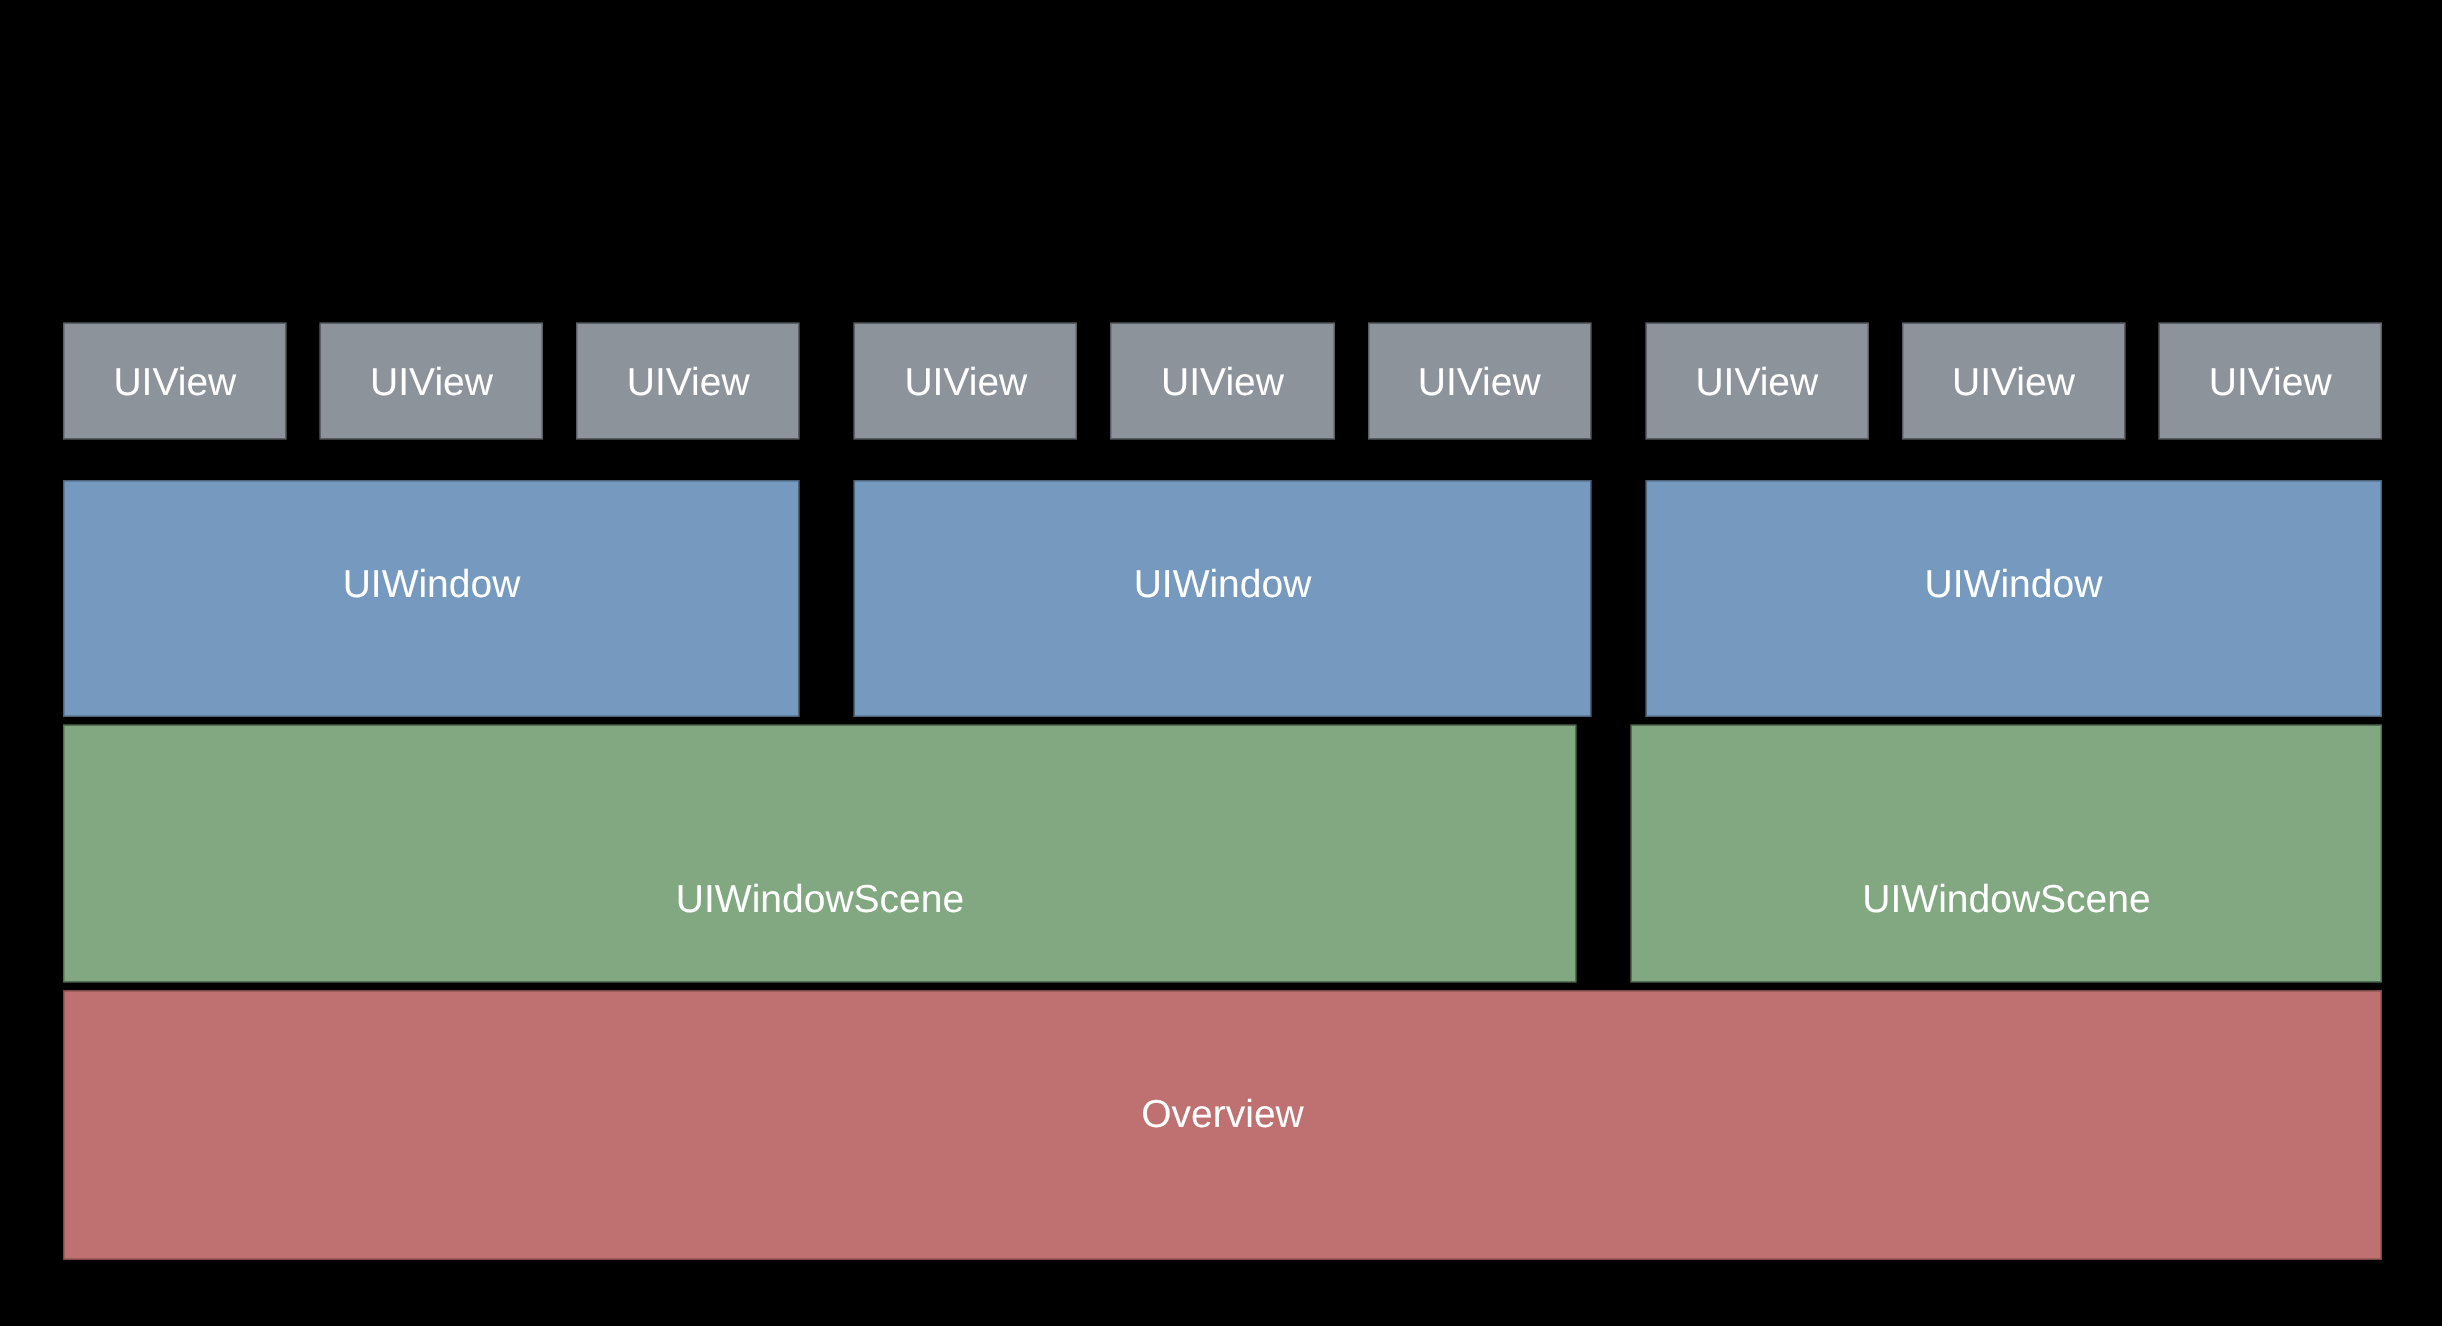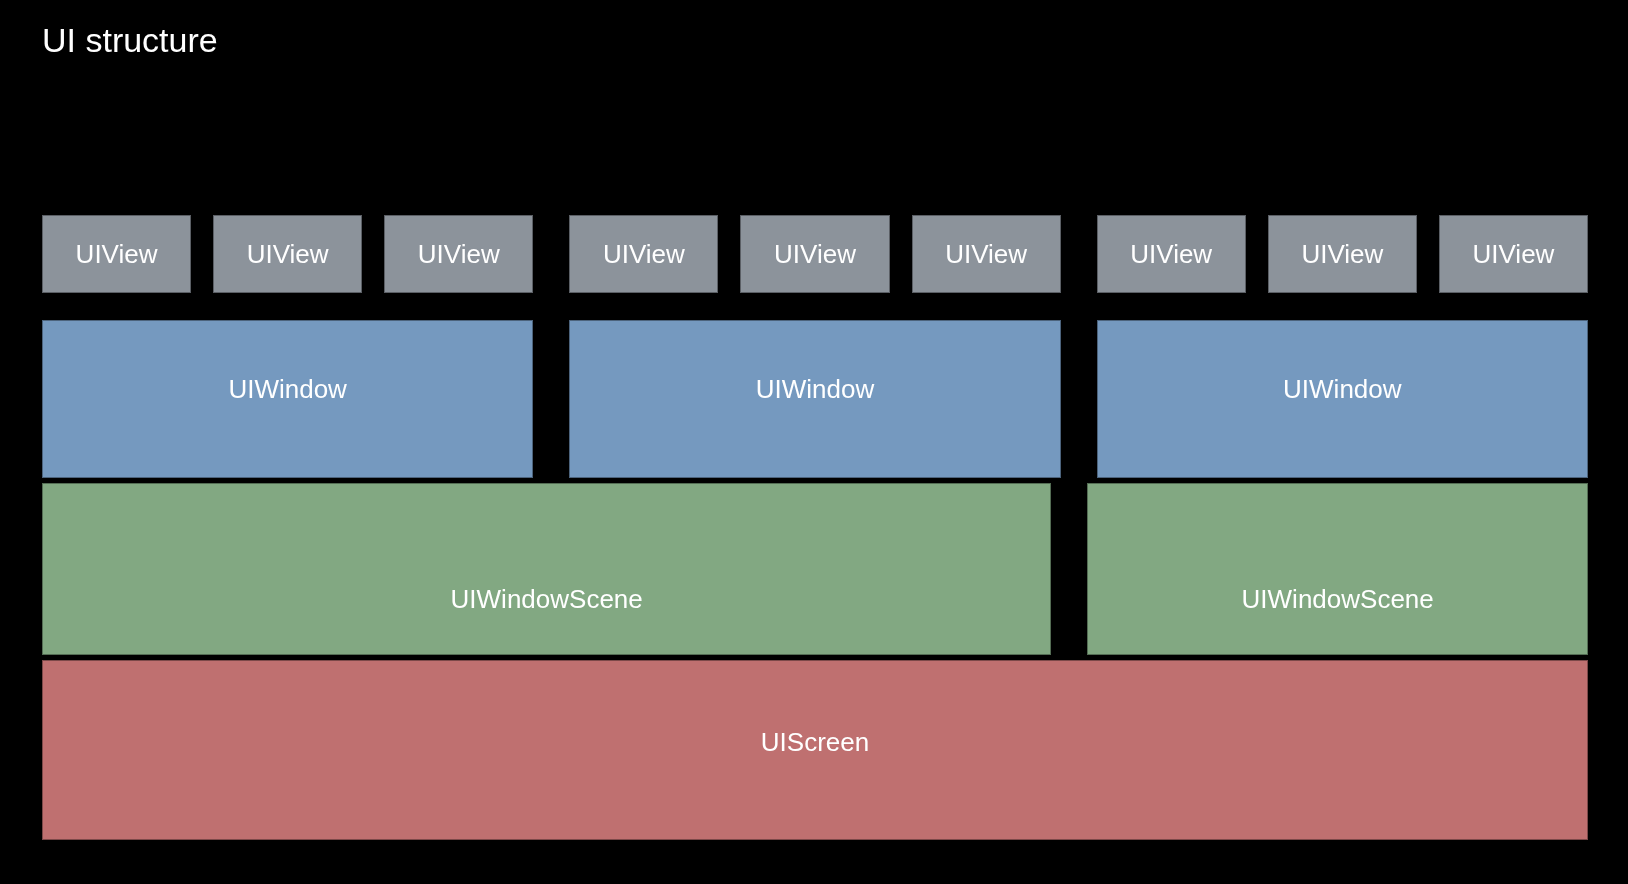--- a/index.html
+++ b/index.html
@@ -128,21 +128,20 @@
   .row-scenes .node-scene.narrow { flex: 1 1 0; }
 
   .row-screen .node-screen { flex: 1 1 0; }
 </style>
 </head>
 <body>
 
 <div class="slide">
 
   <div class="header">
-    <div class="slide-subtitle">UI structure</div>
   </div>
 
   <div class="diagram">
 
     <div class="row row-views">
 
       <div class="group">
         <div class="node node-view">
           <span>UIView</span>
         </div>
@@ -196,18 +195,18 @@
       <div class="node node-scene wide">
         <span>UIWindowScene</span>
       </div>
       <div class="node node-scene narrow">
         <span>UIWindowScene</span>
       </div>
     </div>
 
     <div class="row row-screen">
       <div class="node node-screen">
-        <span>UIScreen</span>
+        <span>Overview</span>
       </div>
     </div>
 
   </div>
 </div>
 
 </body></html>

